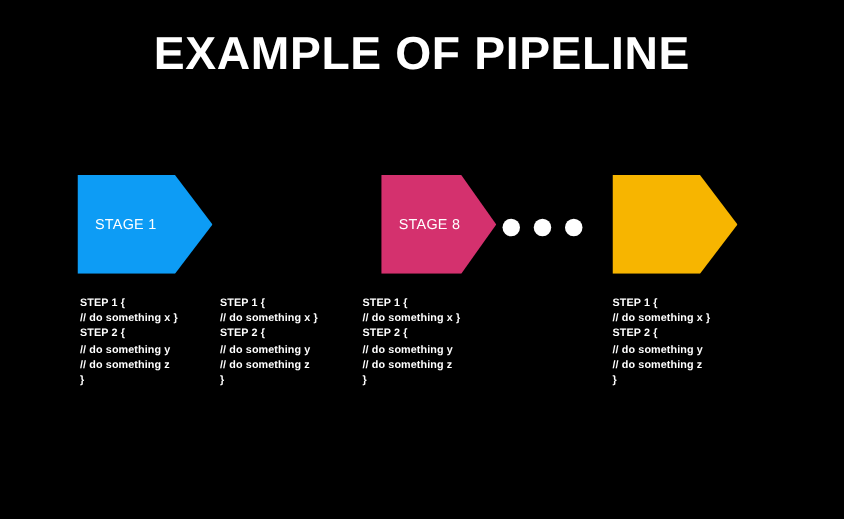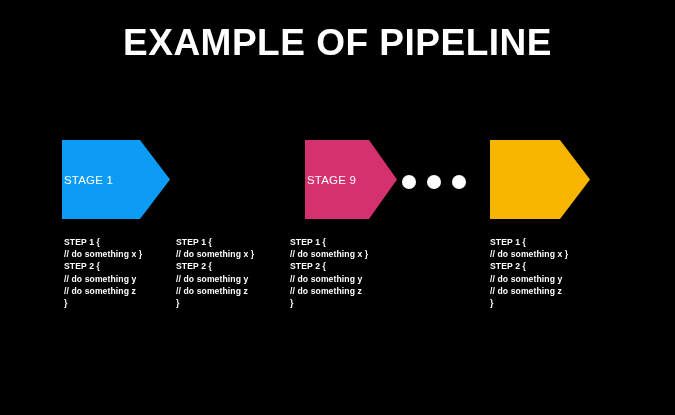--- a/index.html
+++ b/index.html
@@ -54,21 +54,21 @@
   .stage-shape {
     position: absolute;
     inset: 0;
     width: 100%;
     height: 100%;
   }
   .stage-label {
     position: absolute;
     top: 0;
     bottom: 0;
-    left: 2px;
+    left: 14px;
     display: flex;
     align-items: center;
     color: #ffffff;
     font-family: "Liberation Sans", sans-serif;
     font-size: 11.5px;
     font-weight: normal;
     letter-spacing: 0.2px;
     white-space: nowrap;
     pointer-events: none;
   }
@@ -138,21 +138,21 @@
         <polygon points="0,0 78,0 108,39.5 78,79 0,79" fill="#0d9cf5"></polygon>
       </svg>
       <span class="stage-label">STAGE 1</span>
     </div>
 
 
     <div class="stage stage-3">
       <svg class="stage-shape" viewBox="0 0 92 79" preserveAspectRatio="none">
         <polygon points="0,0 64,0 92,39.5 64,79 0,79" fill="#d4316e"></polygon>
       </svg>
-      <span class="stage-label">STAGE 9</span>
+      <span class="stage-label">STAGE 8</span>
     </div>
 
     <div id="dots">
       <span class="dot dot-1" style="background: rgb(255, 255, 255);"></span>
       <span class="dot dot-2" style="background: rgb(255, 255, 255);"></span>
       <span class="dot dot-3" style="background: rgb(255, 255, 255);"></span>
     </div>
 
     <div class="stage stage-4">
       <svg class="stage-shape" viewBox="0 0 100 79" preserveAspectRatio="none">

